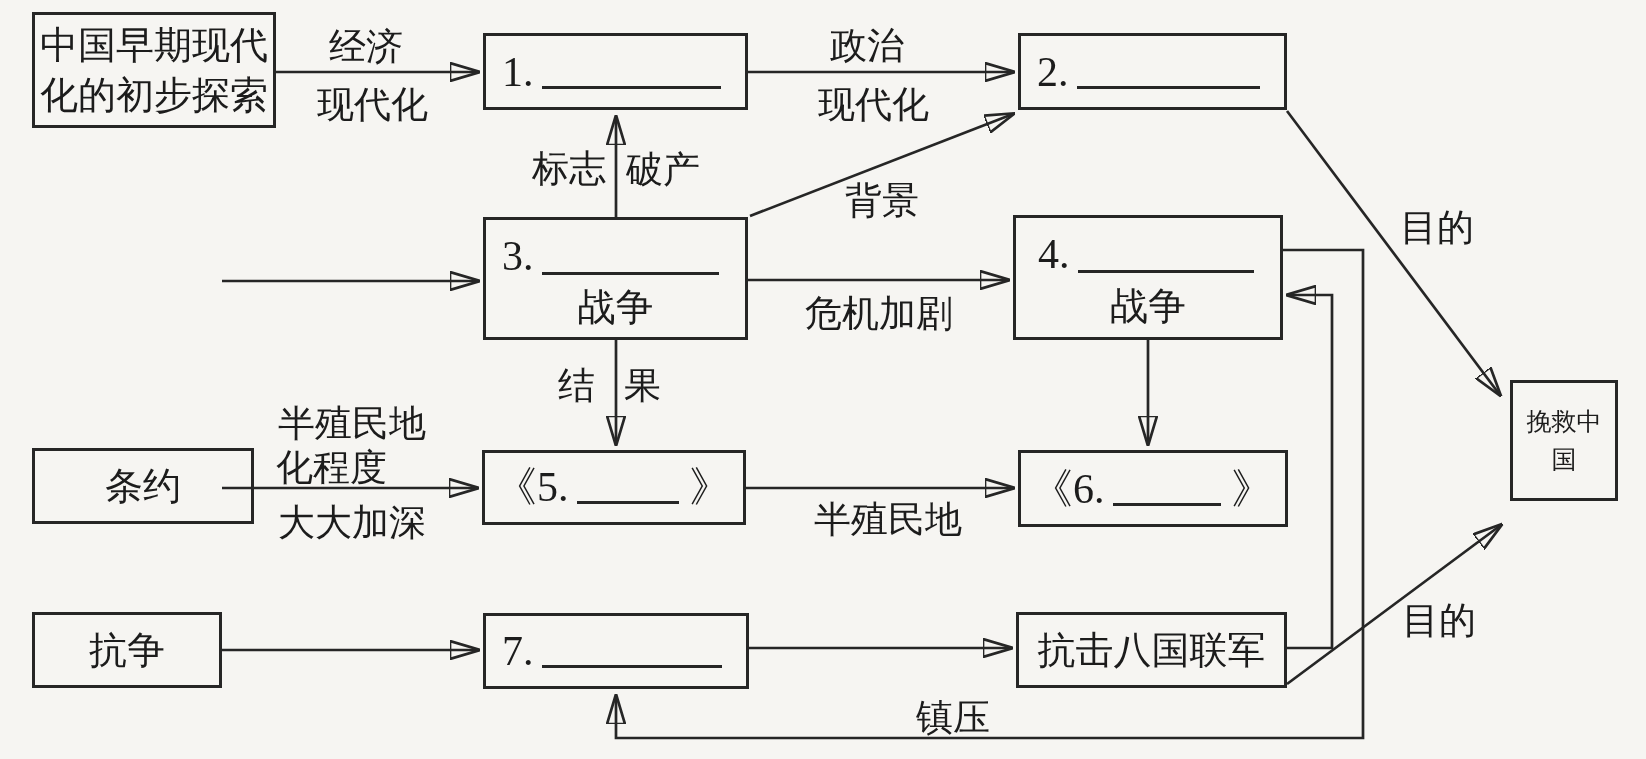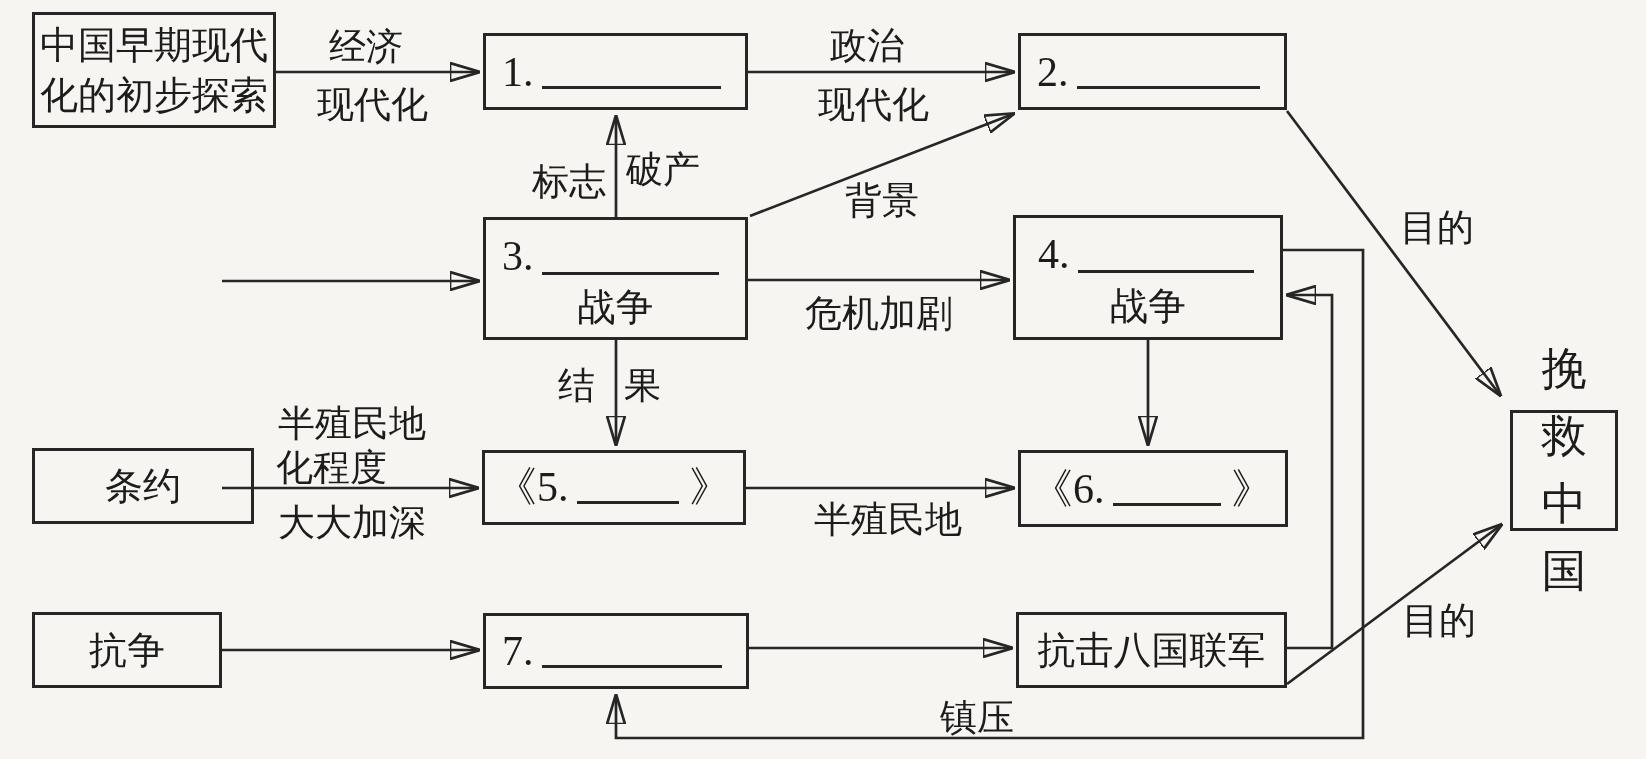--- a/index.html
+++ b/index.html
@@ -101,35 +101,35 @@
   </div>
   <div class="box row paren" style="left:1018px;top:450px;width:270px;height:77px">
     <span class="num">《6.</span>
     <span class="blank"></span>
     <span class="num suffix">》</span>
   </div>
   <div class="box" style="left:1016px;top:612px;width:271px;height:76px">
     <div class="wrap">抗击八国联军</div>
   </div>
 
-  <div class="box" style="left:1510px;top:410px;width:108px;height:121px;font-size:45px;line-height:1.5">
+  <div class="box" style="left:1510px;top:380px;width:108px;height:121px;font-size:25px;line-height:1.5">
     <div class="wrap" style="width:78px">挽救中国</div>
   </div>
 
   <div class="lbl" style="left:329px;top:26px;width:90px">经济</div>
   <div class="lbl" style="left:317px;top:84px;width:115px">现代化</div>
   <div class="lbl" style="left:830px;top:25px;width:90px">政治</div>
   <div class="lbl" style="left:818px;top:84px;width:115px">现代化</div>
-  <div class="lbl" style="left:532px;top:161px;width:76px">标志</div>
+  <div class="lbl" style="left:532px;top:148px;width:76px">标志</div>
   <div class="lbl" style="left:626px;top:149px;width:76px">破产</div>
   <div class="lbl" style="left:845px;top:180px;width:86px">背景</div>
   <div class="lbl" style="left:805px;top:293px;width:148px">危机加剧</div>
   <div class="lbl" style="left:558px;top:365px;width:40px">结</div>
   <div class="lbl" style="left:624px;top:365px;width:40px">果</div>
   <div class="lbl" style="left:278px;top:403px;width:148px">半殖民地</div>
   <div class="lbl" style="left:276px;top:447px;width:148px">化程度</div>
   <div class="lbl" style="left:278px;top:502px;width:148px">大大加深</div>
   <div class="lbl" style="left:814px;top:499px;width:148px">半殖民地</div>
-  <div class="lbl" style="left:940px;top:697px;width:80px">镇压</div>
+  <div class="lbl" style="left:916px;top:697px;width:80px">镇压</div>
   <div class="lbl" style="left:1400px;top:207px;width:90px">目的</div>
   <div class="lbl" style="left:1402px;top:600px;width:90px">目的</div>
 
 </div>
 
 </body></html>

